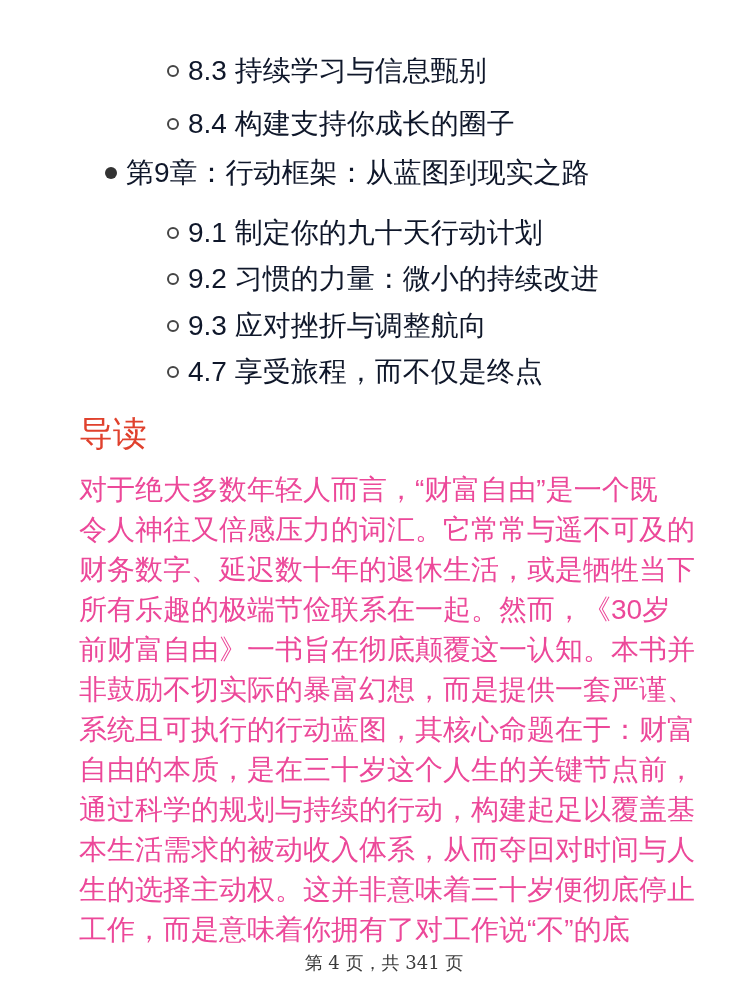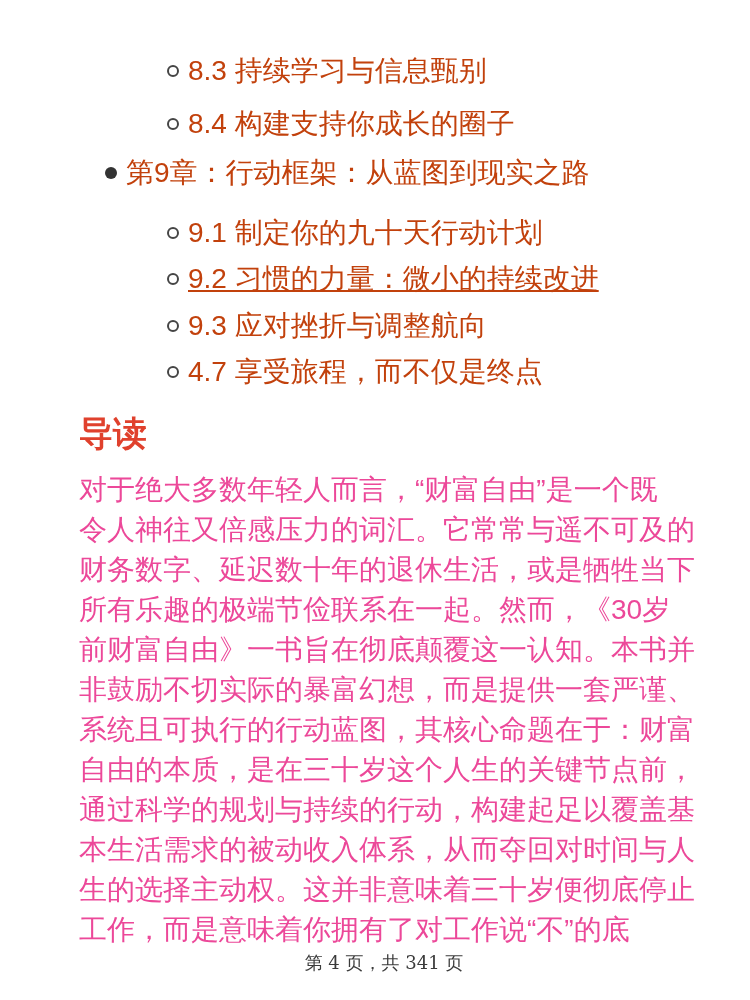--- a/index.html
+++ b/index.html
@@ -18,28 +18,28 @@
   }
   
   .toc {
     padding-top: 53px;
   }
   .toc-row {
     display: flex;
     align-items: center;
     font-size: 28px;
     line-height: 36px;
-    color: #c2410c;
+    color: #0f172a;
   }
   .toc-row.level-1 { margin-left: 105px; }
   .toc-row.level-2 { margin-left: 167px; }
   .toc-row:nth-child(2) { margin-top: 17px; }
   .toc-row:nth-child(3) { margin-top: 13px; }
   .toc-row:nth-child(4) { margin-top: 24px; }
-  .toc-row:nth-child(5) { margin-top: 10px; text-decoration: underline; }
+  .toc-row:nth-child(5) { margin-top: 10px; }
   .toc-row:nth-child(6) { margin-top: 11px; }
   .toc-row:nth-child(7) { margin-top: 10px; }
   .bullet {
     flex: 0 0 auto;
     border-radius: 50%;
     margin-right: 9px;
   }
   .bullet.disc {
     width: 12px;
     height: 12px;
@@ -49,21 +49,21 @@
     width: 8px;
     height: 8px;
     border: 2px solid #454545;
     background: transparent;
   }
   
   .section-heading {
     margin: 22px 0 0 79px;
     font-size: 34px;
     line-height: 42px;
-    font-weight: bold;
+    font-weight: normal;
     color: #e0412d;
   }
   
   .intro-paragraph {
     margin: 16px 0 0 79px;
     width: 594px;
     font-size: 28px;
     line-height: 40px;
     color: #ec4899;
   }

